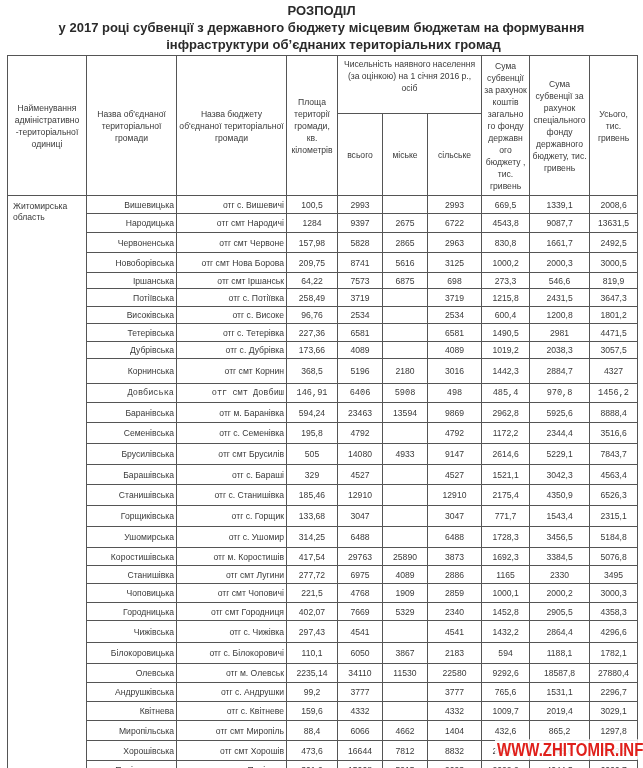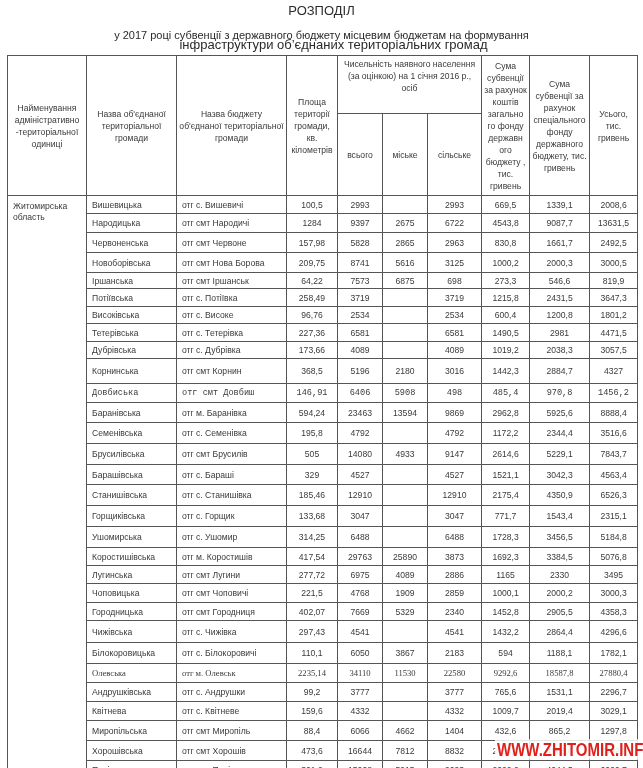--- a/index.html
+++ b/index.html
@@ -1,29 +1,29 @@
 <!DOCTYPE html>
 <html><head>
   <meta charset="utf-8">
   <style>
     html, body { margin: 0; padding: 0; background: #ffffff; }
     body { width: 643px; height: 768px; position: relative; overflow: hidden;
            font-family: "Liberation Sans", sans-serif; color: #333; }
     .title { position: absolute; left: 0; width: 643px; text-align: center;
-             font-family: "Liberation Sans", sans-serif; font-weight: normal; color: #2a2a2a; }
+             font-family: "Liberation Sans", sans-serif; font-weight: bold; color: #2a2a2a; }
     .t1 { top: 3px; font-size: 13px; }
-    .t2 { top: 20px; font-size: 11px; margin-top: 9px; }
+    .t2 { top: 20px; font-size: 13px; }
     .t3 { top: 37px; font-size: 13px; margin-left: 12px; }
     table { position: absolute; left: 7px; top: 55px; border-collapse: collapse;
             table-layout: fixed; width: 630px; }
     td, th { border: 1px solid #555; font-size: 8.6px; font-weight: normal; color: #3a3a3a;
              padding: 0 2px; overflow: hidden; white-space: nowrap; }
     th { text-align: center; vertical-align: middle; white-space: normal; line-height: 12px; }
     td.num { text-align: center; }
-    td.txt { text-align: left; padding-left: 5px; }
+    td.txt { text-align: right; padding-left: 5px; }
     td.region { vertical-align: top; text-align: left; padding-left: 5px; padding-top: 5px;
                 white-space: normal; line-height: 11px; }
     .watermark { position: absolute; left: 495px; top: 741px; font-family: "Liberation Sans", sans-serif;
                  font-weight: bold; font-size: 15px; color: #e0201b; letter-spacing: 0px;
                  background: rgba(255,255,255,0.85); padding: 0 2px; transform: scaleY(1.2); }
   </style>
 </head>
 <body>
 
 <div class="title t1">РОЗПОДІЛ</div>
@@ -265,21 +265,21 @@
         <td class="txt">отг м. Коростишів</td>
         <td class="num">417,54</td>
         <td class="num">29763</td>
         <td class="num">25890</td>
         <td class="num">3873</td>
         <td class="num">1692,3</td>
         <td class="num">3384,5</td>
         <td class="num">5076,8</td>
       </tr>
       <tr style="height: 18px;">
-        <td class="txt">Лугинська</td>
+        <td class="txt">Станишівка</td>
         <td class="txt">отг смт Лугини</td>
         <td class="num">277,72</td>
         <td class="num">6975</td>
         <td class="num">4089</td>
         <td class="num">2886</td>
         <td class="num">1165</td>
         <td class="num">2330</td>
         <td class="num">3495</td>
       </tr>
       <tr style="height: 19px;">
@@ -319,21 +319,21 @@
         <td class="txt">Білокоровицька</td>
         <td class="txt">отг с. Білокоровичі</td>
         <td class="num">110,1</td>
         <td class="num">6050</td>
         <td class="num">3867</td>
         <td class="num">2183</td>
         <td class="num">594</td>
         <td class="num">1188,1</td>
         <td class="num">1782,1</td>
       </tr>
-      <tr style="height: 19px; font-family: Liberation Serif, serif;">
+      <tr style="height: 19px;">
         <td class="txt">Олевська</td>
         <td class="txt">отг м. Олевськ</td>
         <td class="num">2235,14</td>
         <td class="num">34110</td>
         <td class="num">11530</td>
         <td class="num">22580</td>
         <td class="num">9292,6</td>
         <td class="num">18587,8</td>
         <td class="num">27880,4</td>
       </tr>

